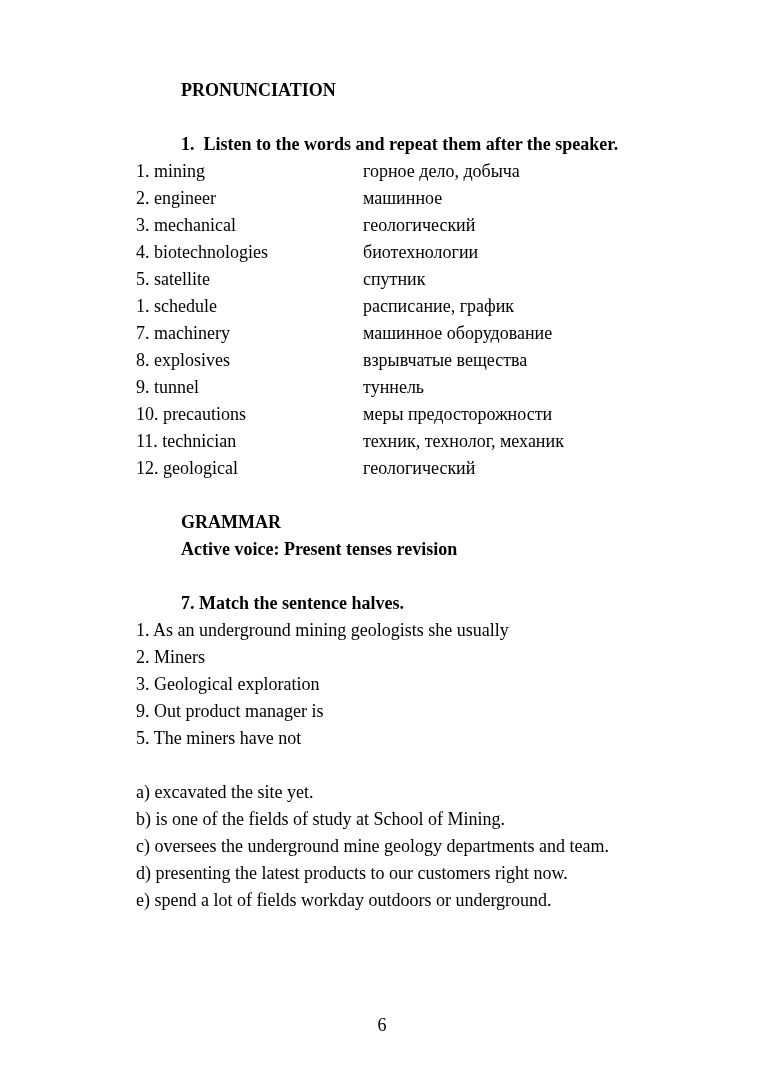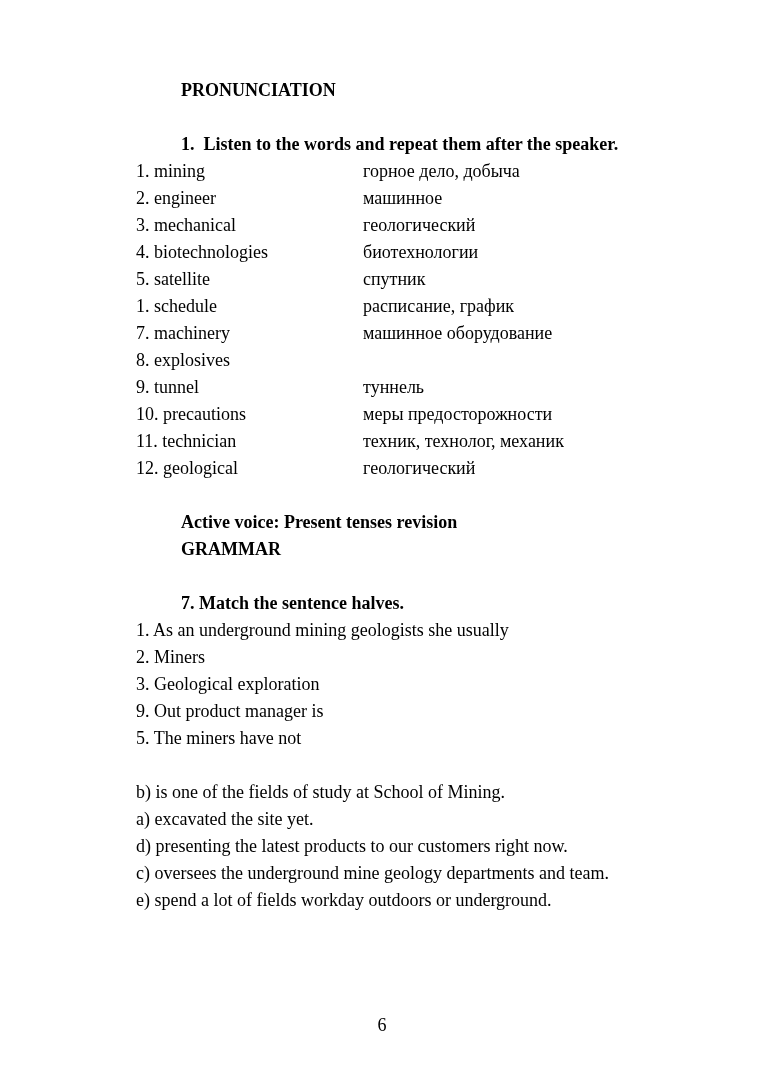--- a/index.html
+++ b/index.html
@@ -83,57 +83,58 @@
     <div class="vocab-row">
       <span>1. schedule</span>
       <span>расписание, график</span>
     </div>
     <div class="vocab-row">
       <span>7. machinery</span>
       <span>машинное оборудование</span>
     </div>
     <div class="vocab-row">
       <span>8. explosives</span>
+      <span>взрывчатые вещества</span>
     </div>
     <div class="vocab-row">
       <span>9. tunnel</span>
       <span>туннель</span>
     </div>
     <div class="vocab-row">
       <span>10. precautions</span>
       <span>меры предосторожности</span>
     </div>
     <div class="vocab-row">
       <span>11. technician</span>
       <span>техник, технолог, механик</span>
     </div>
     <div class="vocab-row">
       <span>12. geological</span>
       <span>геологический</span>
     </div>
 
     <div class="spacer"></div>
 
+    <div class="line bold">GRAMMAR</div>
     <div class="line bold">Active voice: Present tenses revision</div>
-    <div class="line bold">GRAMMAR</div>
 
     <div class="spacer"></div>
 
     <div class="line bold">7. Match the sentence halves.</div>
 
     <div class="line">1. As an underground mining geologists she usually</div>
     <div class="line">2. Miners</div>
     <div class="line">3. Geological exploration</div>
     <div class="line">9. Out product manager is</div>
     <div class="line">5. The miners have not</div>
 
     <div class="spacer"></div>
 
+    <div class="line">a) excavated the site yet.</div>
     <div class="line">b) is one of the fields of study at School of Mining.</div>
-    <div class="line">a) excavated the site yet.</div>
+    <div class="line">c) oversees the underground mine geology departments and team.</div>
     <div class="line">d) presenting the latest products to our customers right now.</div>
-    <div class="line">c) oversees the underground mine geology departments and team.</div>
     <div class="line">e) spend a lot of fields workday outdoors or underground.</div>
 
   </div>
 
   <div class="page-number">6</div>
 </div>
 
 </body></html>

